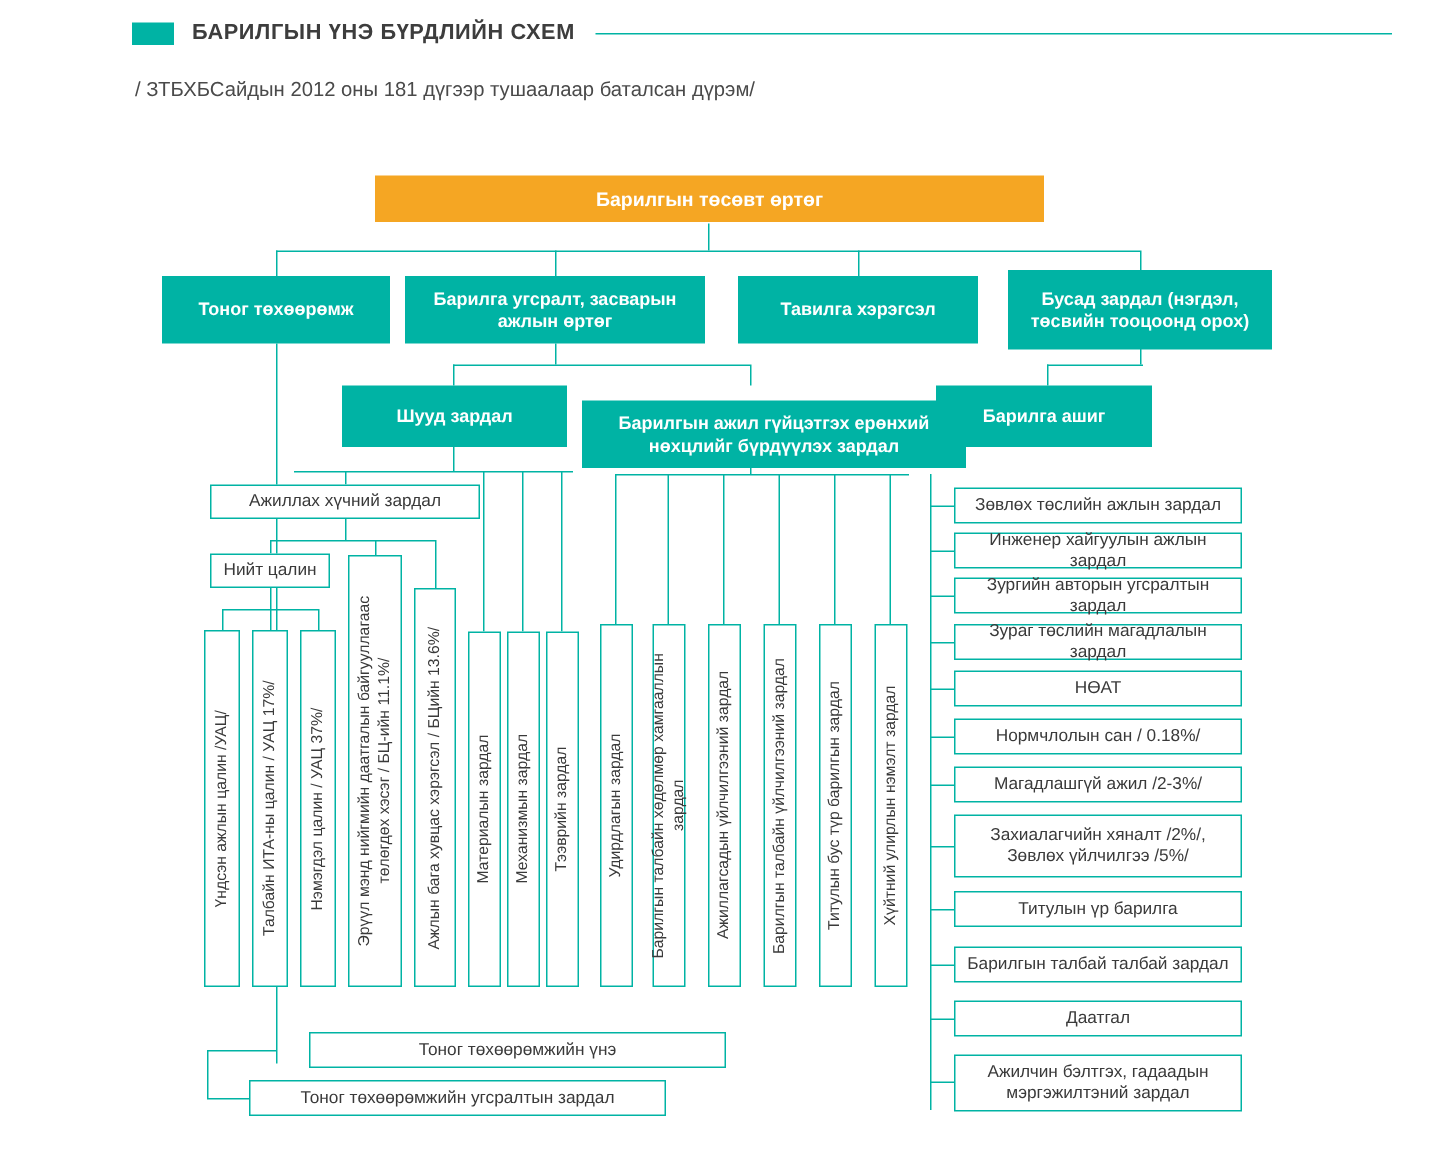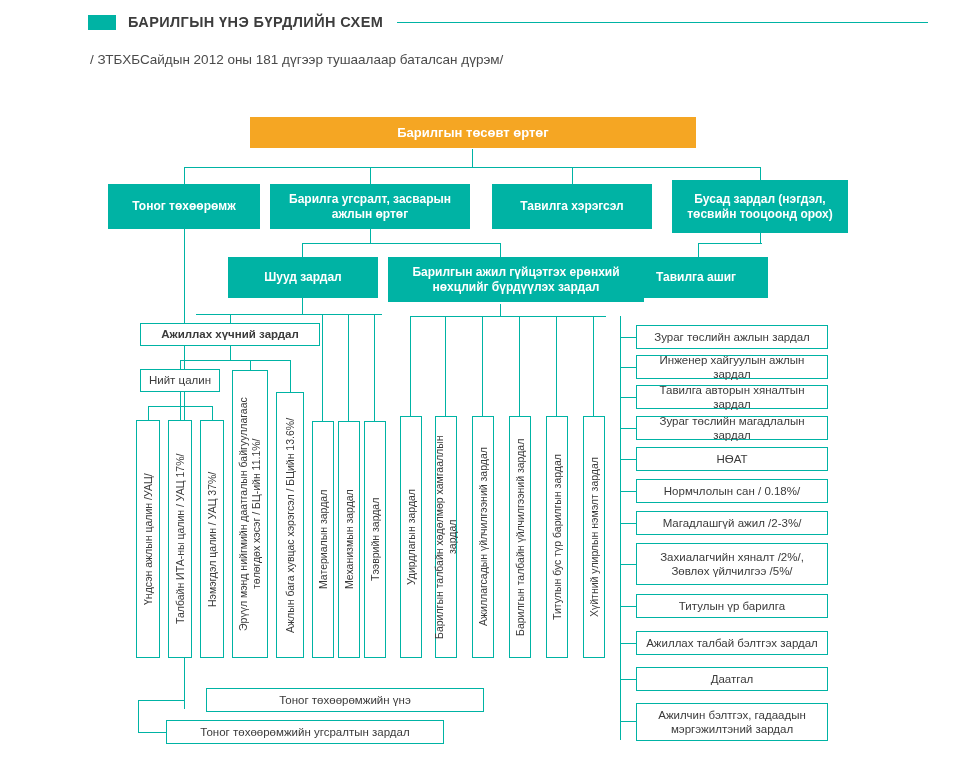--- a/index.html
+++ b/index.html
@@ -166,50 +166,50 @@
 <div class="line hline" style="left:620px; top:721px; width:16px;"></div>
 
 <div class="box orange" style="left:250px; top:117px; width:446px; height:31px;">Барилгын төсөвт өртөг</div>
 
 <div class="box teal" style="left:108px; top:184px; width:152px; height:45px;">Тоног төхөөрөмж</div>
 <div class="box teal" style="left:270px; top:184px; width:200px; height:45px;">Барилга угсралт, засварын ажлын өртөг</div>
 <div class="box teal" style="left:492px; top:184px; width:160px; height:45px;">Тавилга хэрэгсэл</div>
 <div class="box teal" style="left:672px; top:180px; width:176px; height:53px;">Бусад зардал (нэгдэл, төсвийн тооцоонд орох)</div>
 
 <div class="box teal" style="left:228px; top:257px; width:150px; height:41px;">Шууд зардал</div>
-<div class="box teal" style="left:388px; top:257px; width:256px; height:45px;">Барилгын ажил гүйцэтгэх ерөнхий нөхцлийг бүрдүүлэх зардал</div>
-<div class="box teal" style="left:624px; top:257px; width:144px; height:41px;">Тавилга ашиг</div>
-
-<div class="box outline" style="left:140px; top:323px; width:180px; height:23px;font-weight:bold;">Ажиллах хүчний зардал</div>
+<div class="box teal" style="left:388px; top:267px; width:256px; height:45px;">Барилгын ажил гүйцэтгэх ерөнхий нөхцлийг бүрдүүлэх зардал</div>
+<div class="box teal" style="left:624px; top:257px; width:144px; height:41px;">Барилга ашиг</div>
+
+<div class="box outline" style="left:140px; top:323px; width:180px; height:23px;">Ажиллах хүчний зардал</div>
 <div class="box outline" style="left:140px; top:369px; width:80px; height:23px;">Нийт цалин</div>
 
 <div class="box outline vert" style="left:136px; top:420px; width:24px; height:238px;">Үндсэн ажлын цалин /УАЦ/</div>
 <div class="box outline vert" style="left:168px; top:420px; width:24px; height:238px;">Талбайн ИТА-ны цалин / УАЦ 17%/</div>
 <div class="box outline vert" style="left:200px; top:420px; width:24px; height:238px;">Нэмэгдэл цалин / УАЦ 37%/</div>
 <div class="box outline vert" style="left:232px; top:370px; width:36px; height:288px;">Эрүүл мэнд нийгмийн даатгалын байгууллагаас төлөгдөх хэсэг / БЦ-ийн 11.1%/</div>
 <div class="box outline vert" style="left:276px; top:392px; width:28px; height:266px;">Ажлын бага хувцас хэрэгсэл / БЦийн 13.6%/</div>
 
 <div class="box outline vert" style="left:312px; top:421px; width:22px; height:237px;">Материалын зардал</div>
 <div class="box outline vert" style="left:338px; top:421px; width:22px; height:237px;">Механизмын зардал</div>
 <div class="box outline vert" style="left:364px; top:421px; width:22px; height:237px;">Тээврийн зардал</div>
 
 <div class="box outline vert" style="left:400px; top:416px; width:22px; height:242px;">Удирдлагын зардал</div>
 <div class="box outline vert" style="left:435px; top:416px; width:22px; height:242px;">Барилгын талбайн хөдөлмөр хамгааллын зардал</div>
 <div class="box outline vert" style="left:472px; top:416px; width:22px; height:242px;">Ажиллагсадын үйлчилгээний зардал</div>
 <div class="box outline vert" style="left:509px; top:416px; width:22px; height:242px;">Барилгын талбайн үйлчилгээний зардал</div>
 <div class="box outline vert" style="left:546px; top:416px; width:22px; height:242px;">Титулын бус түр барилгын зардал</div>
 <div class="box outline vert" style="left:583px; top:416px; width:22px; height:242px;">Хүйтний улирлын нэмэлт зардал</div>
 
-<div class="box outline" style="left:636px; top:325px; width:192px; height:24px;">Зураг төслийн ажлын зардал</div>
+<div class="box outline" style="left:636px; top:325px; width:192px; height:24px;">Зөвлөх төслийн ажлын зардал</div>
 <div class="box outline" style="left:636px; top:355px; width:192px; height:24px;">Инженер хайгуулын ажлын зардал</div>
-<div class="box outline" style="left:636px; top:385px; width:192px; height:24px;">Тавилга авторын хяналтын зардал</div>
+<div class="box outline" style="left:636px; top:385px; width:192px; height:24px;">Зургийн авторын угсралтын зардал</div>
 <div class="box outline" style="left:636px; top:416px; width:192px; height:24px;">Зураг төслийн магадлалын зардал</div>
 <div class="box outline" style="left:636px; top:447px; width:192px; height:24px;">НӨАТ</div>
 <div class="box outline" style="left:636px; top:479px; width:192px; height:24px;">Нормчлолын сан / 0.18%/</div>
 <div class="box outline" style="left:636px; top:511px; width:192px; height:24px;">Магадлашгүй ажил /2-3%/</div>
 <div class="box outline" style="left:636px; top:543px; width:192px; height:42px;">Захиалагчийн хяналт /2%/, Зөвлөх үйлчилгээ /5%/</div>
 <div class="box outline" style="left:636px; top:594px; width:192px; height:24px;">Титулын үр барилга</div>
-<div class="box outline" style="left:636px; top:631px; width:192px; height:24px;">Ажиллах талбай бэлтгэх зардал</div>
+<div class="box outline" style="left:636px; top:631px; width:192px; height:24px;">Барилгын талбай талбай зардал</div>
 <div class="box outline" style="left:636px; top:667px; width:192px; height:24px;">Даатгал</div>
 <div class="box outline" style="left:636px; top:703px; width:192px; height:38px;">Ажилчин бэлтгэх, гадаадын мэргэжилтэний зардал</div>
 
 <div class="box outline" style="left:166px; top:688px; width:278px; height:24px;margin-left:40px;">Тоног төхөөрөмжийн үнэ</div>
 <div class="box outline" style="left:166px; top:720px; width:278px; height:24px;">Тоног төхөөрөмжийн угсралтын зардал</div>
 
 </body></html>

